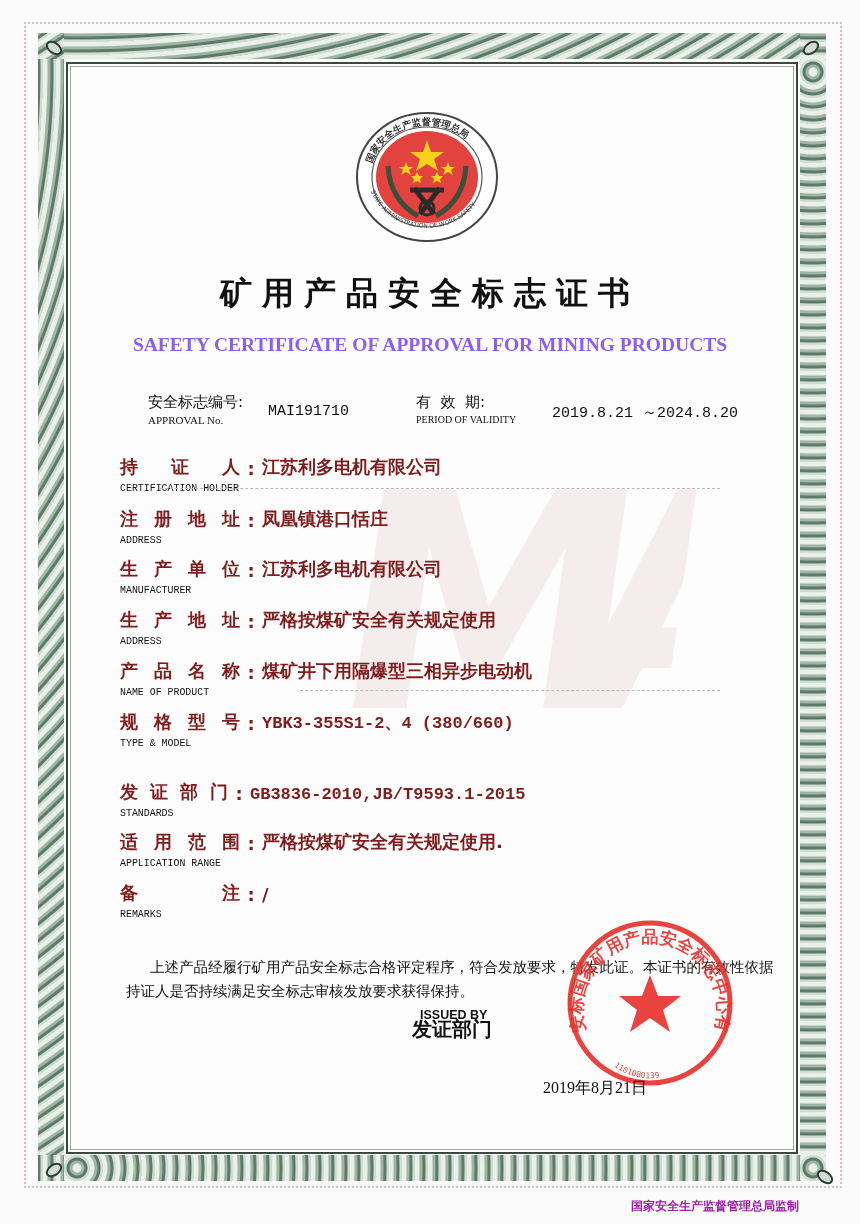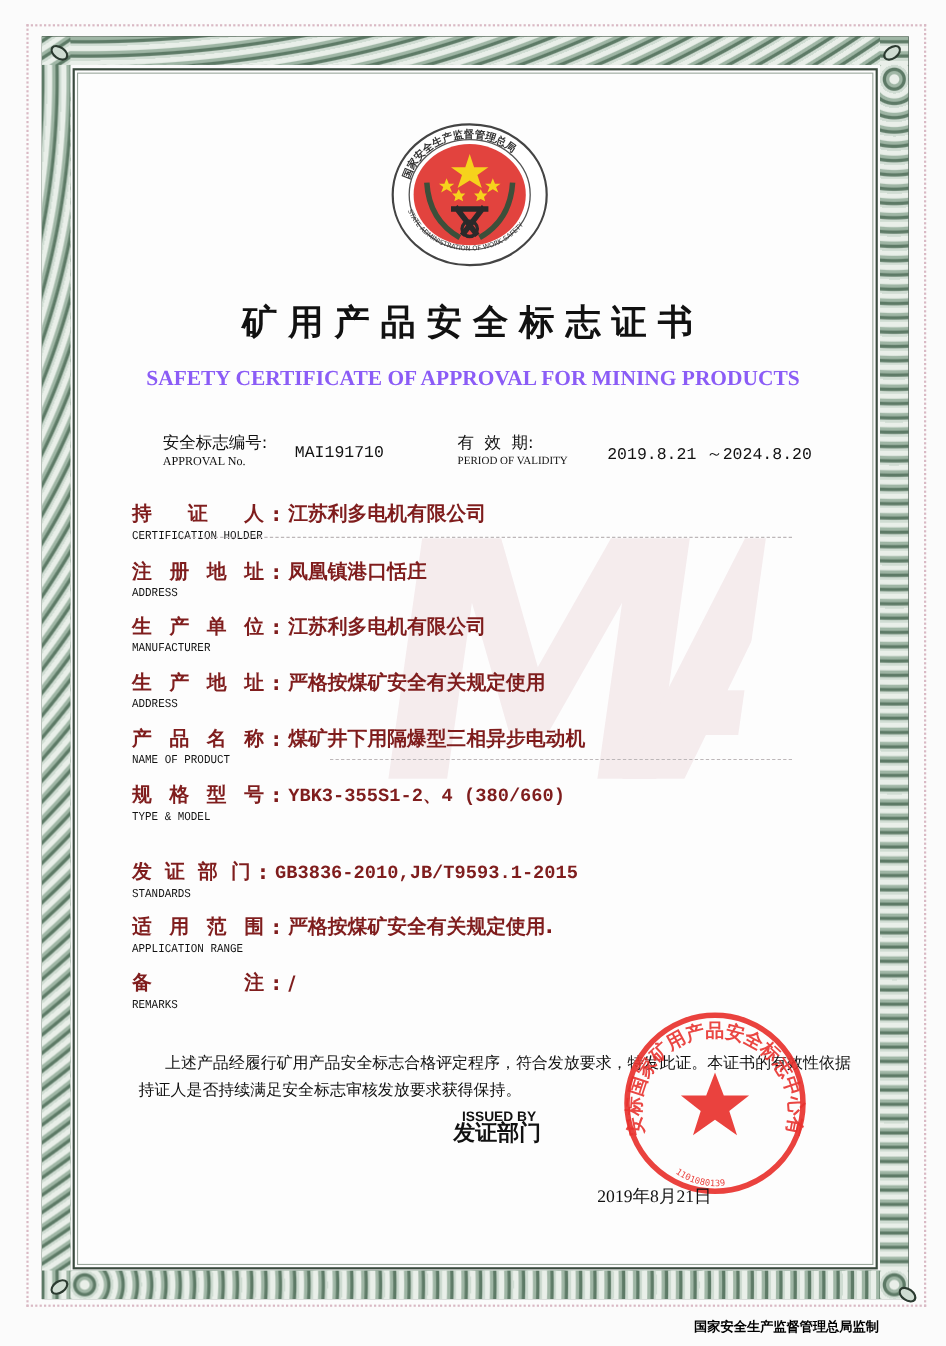--- a/index.html
+++ b/index.html
@@ -81,21 +81,21 @@
     position:absolute; left:126px; top:955px; width:650px;
     font-family:"DejaVu Sans", sans-serif; font-size:14.5px; line-height:24px; color:#111;
     text-indent:24px;
   }
   .issued-cn { position:absolute; left:412px; top:1016px; font-family:"DejaVu Serif", serif; font-size:20px; font-weight:bold; color:#111;}
   .issued-en { position:absolute; left:420px; top:1008px; font-family:"Liberation Sans", sans-serif; font-size:12.5px; font-weight:bold; color:#111;}
   .issue-date { position:absolute; left:543px; top:1078px; font-family:"Liberation Serif", serif; font-size:16px; color:#111; }
   .seal { position:absolute; left:565px; top:918px; width:170px; height:170px; }
   .footer {
     position:absolute; left:607px; top:1198px; font-family:"DejaVu Sans", sans-serif;
-    font-weight:bold; font-size:12px; color:#000000;padding-left:24px;
+    font-weight:bold; font-size:12px; color:#a21caf;padding-left:24px;
   }
 </style>
 </head>
 <body>
 
 <div class="dots"></div>
 <div class="border-band"></div>
 <div class="inner-line"></div>
 <div class="inner-line2"></div>
 <div class="corner-eye" style="left:45px;top:42px;transform:rotate(35deg)"></div>

